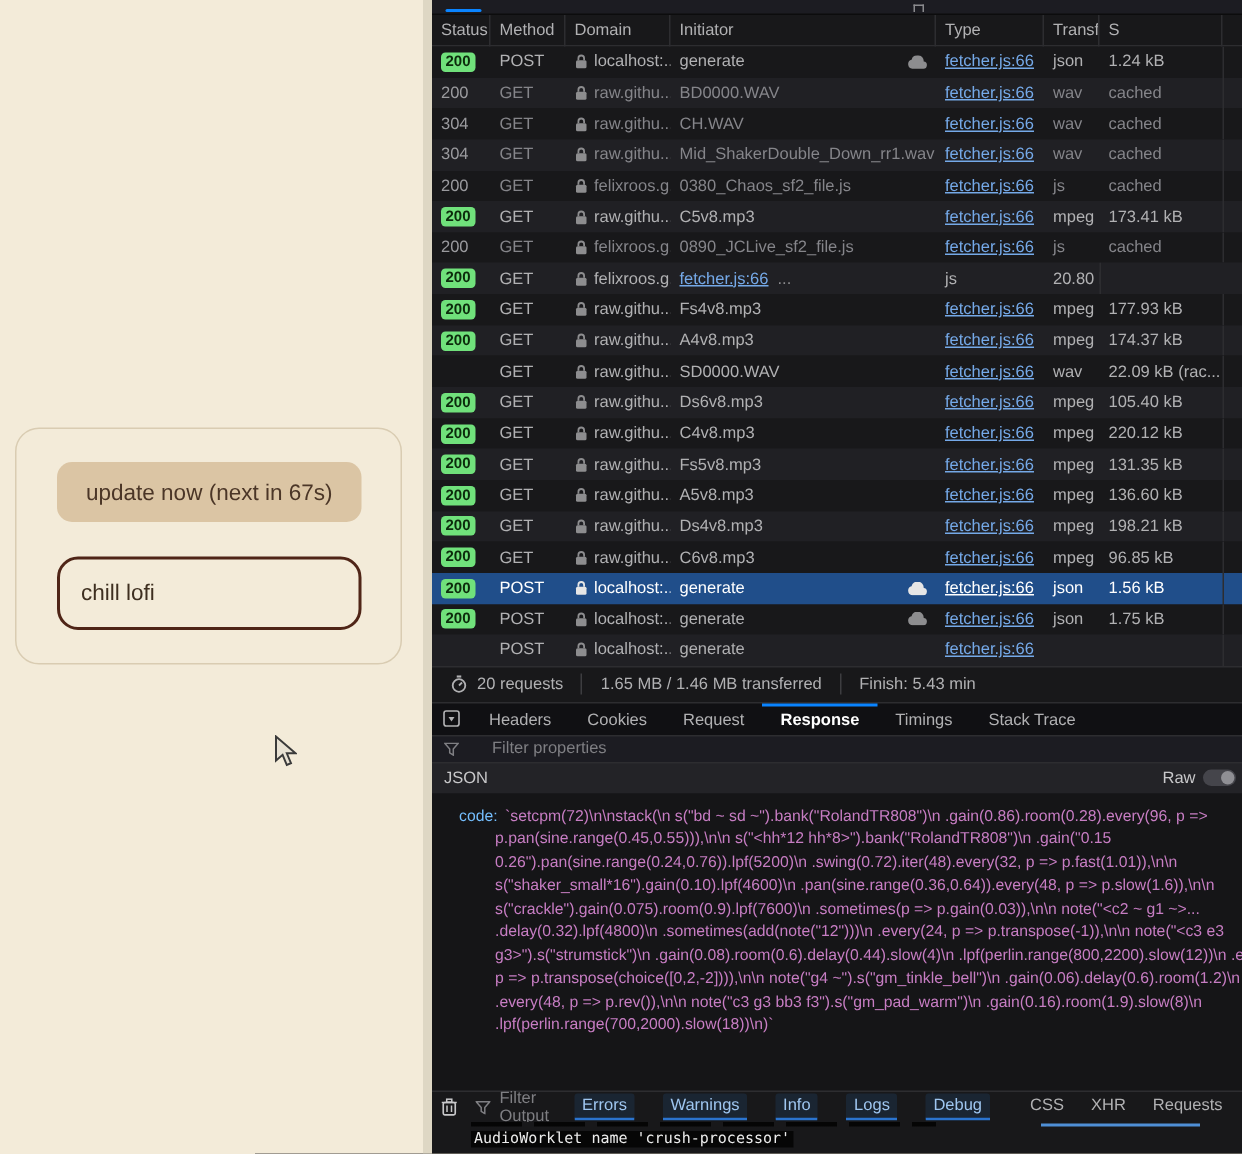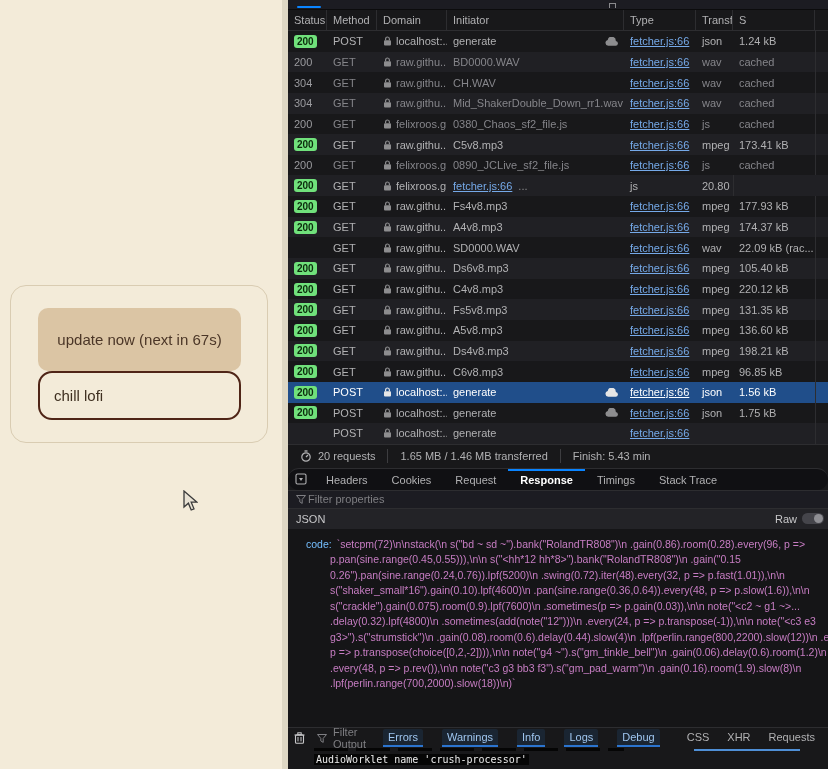--- a/index.html
+++ b/index.html
@@ -3,21 +3,21 @@
 <meta charset="utf-8">
 <style>
   * { margin:0; padding:0; box-sizing:border-box; }
   html,body { width:828px; height:769px; overflow:hidden; }
   body { position:relative; font-family:"Liberation Sans", sans-serif; background:#f3ebd9; }
 
   
   .page-left { position:absolute; left:0; top:0; width:288px; height:769px; background:#f3ebd9; }
   .page-scroll-strip { position:absolute; right:0; top:0; width:6px; height:769px; background:#ded7c4; }
   .card { position:absolute; left:10px; top:285px; width:258px; height:158px; border:1px solid #d9ccb2; border-radius:16px; background:#f3ebd9; }
-  .update-btn { position:absolute; left:27px; top:22px; width:203px; height:63px; border:none; border-radius:10px; background:#dbc5a4; color:#4b3627; font-family:"Liberation Sans",sans-serif; font-size:15px; cursor:pointer; }
+  .update-btn { position:absolute; left:27px; top:22px; width:203px; height:40px; border:none; border-radius:10px; background:#dbc5a4; color:#4b3627; font-family:"Liberation Sans",sans-serif; font-size:15px; cursor:pointer; }
   .prompt-input { position:absolute; left:27px; top:85px; width:203px; height:49px; border:2px solid #4f2517; border-radius:14px; background:transparent; color:#3e2f20; font-family:"Liberation Sans",sans-serif; font-size:15px; padding:0 14px; outline:none; }
   .cursor { position:absolute; left:183px; top:490px; }
 
   
   .devtools { position:absolute; left:288px; top:0; width:540px; height:769px; background:#18181a; color:#b1b1b3; font-size:11px; display:flex; flex-direction:column; overflow:hidden; }
 
   
   .net-toolbar-sliver { height:10px; background:#1c1c22; border-bottom:1px solid #0c0c0d; position:relative; flex:none; }
   .net-toolbar-sliver .active-underline { position:absolute; left:9px; bottom:1px; width:24px; height:2px; background:#0a84ff; border-radius:1px; }
   .net-toolbar-sliver .icon-fragment { position:absolute; left:321px; bottom:1px; width:7px; height:5px; border:1px solid #8a8a8d; border-bottom:none; }
@@ -44,27 +44,27 @@
   .c-type, .c-trans { overflow:hidden; }
   .c-size { padding:0 2px; border-left:1px solid #2d2d30; height:100%; }
 
   
   .summary-bar { height:24px; flex:none; background:#18181a; border-top:1px solid #2d2d30; display:flex; align-items:center; gap:0; color:#b1b1b3; }
   .summary-item { padding:0 12px; display:flex; align-items:center; gap:6px; height:14px; }
   .summary-item + .summary-item { border-left:1px solid #3d3d40; }
   .stopwatch { color:#b1b1b3; display:inline-flex; }
 
   
-  .detail-tabs { height:22px; flex:none; background:#101013; display:flex; align-items:stretch; border-top:1px solid #2d2d30;border-radius:11px; }
+  .detail-tabs { height:22px; flex:none; background:#101013; display:flex; align-items:stretch; border-top:1px solid #2d2d30; }
   .pane-icon { width:26px; display:flex; align-items:center; justify-content:center; color:#b1b1b3; }
   .dtab { padding:0 12px; display:flex; align-items:center; color:#b1b1b3; border-top:2px solid transparent; cursor:pointer; }
   .dtab.active { color:#ffffff; border-top:2px solid #0a84ff; font-weight:bold; }
 
   
-  .filter-props { height:18px; flex:none; background:#1c1c22; border-top:1px solid #2d2d30; display:flex; align-items:center; gap:2px; padding:0 8px; color:#7f7f83; }
+  .filter-props { height:18px; flex:none; background:#1c1c22; border-top:1px solid #2d2d30; display:flex; align-items:center; gap:22px; padding:0 8px; color:#7f7f83; }
 
   
   .json-bar { height:21px; flex:none; background:#232327; border-top:1px solid #2d2d30; display:flex; align-items:center; padding:0 8px; color:#c8c8ca; }
   .json-bar .raw-wrap { margin-left:auto; display:flex; align-items:center; gap:5px; margin-right:-4px; }
   .toggle { width:22px; height:11px; background:#45454b; border-radius:6px; position:relative; flex:none; }
   .toggle .knob { position:absolute; right:1px; top:1px; width:9px; height:9px; border-radius:50%; background:#8f8f94; }
 
   
   .code-area { flex:1; background:#151517; padding:8px 0 0 18px; overflow:hidden; font-size:10.5px; line-height:15.5px; }
   .code-line { color:#c77dc3; white-space:nowrap; }

